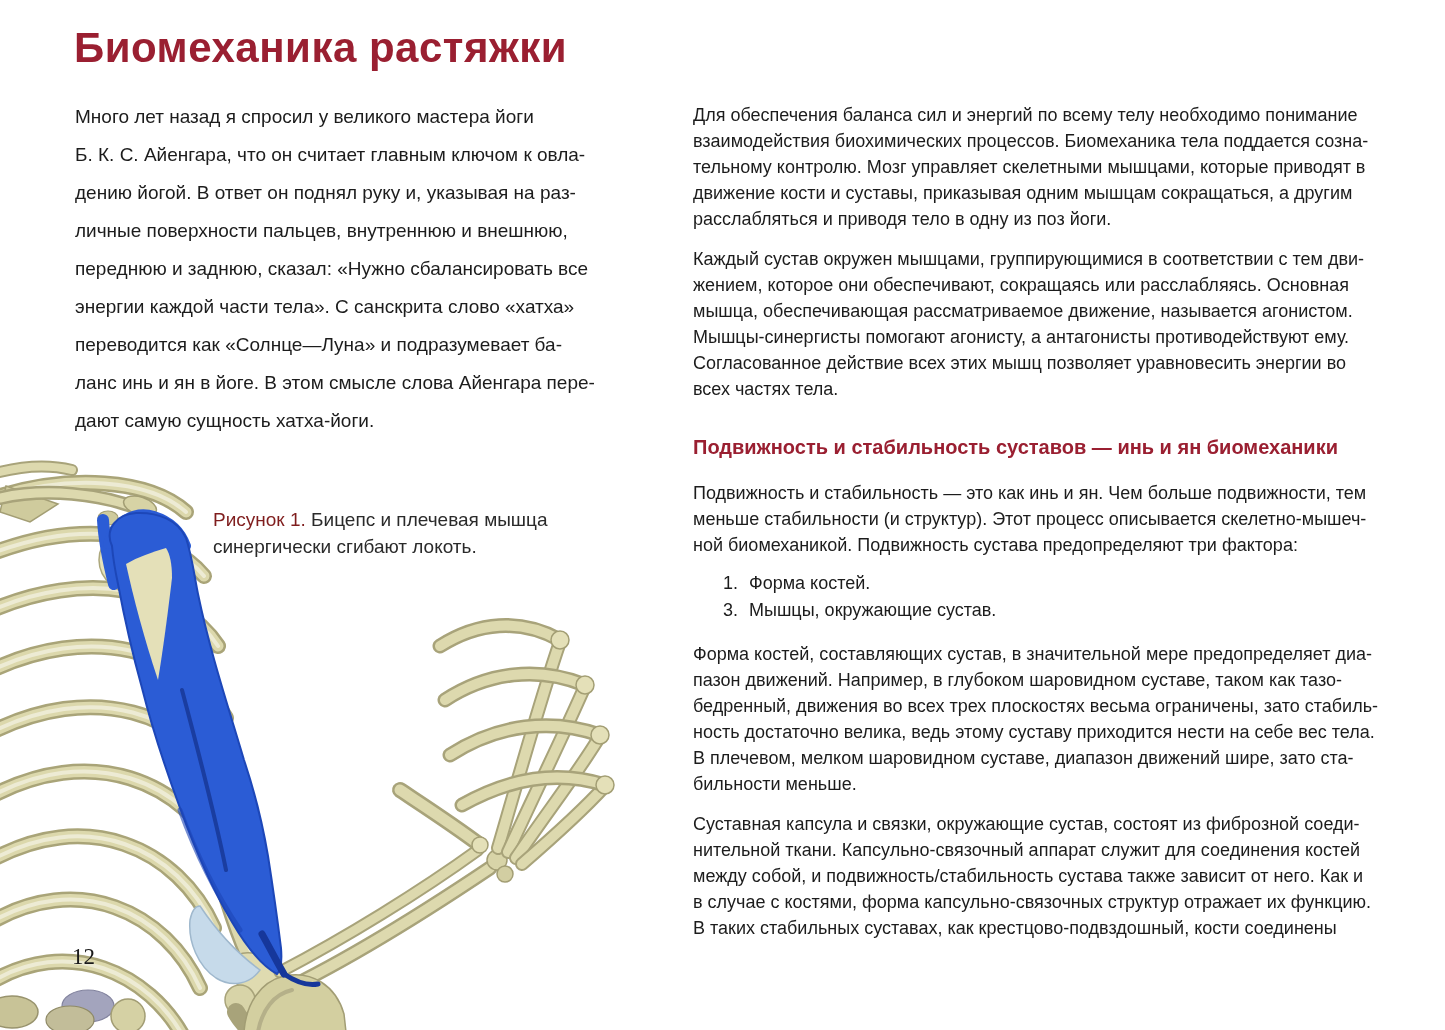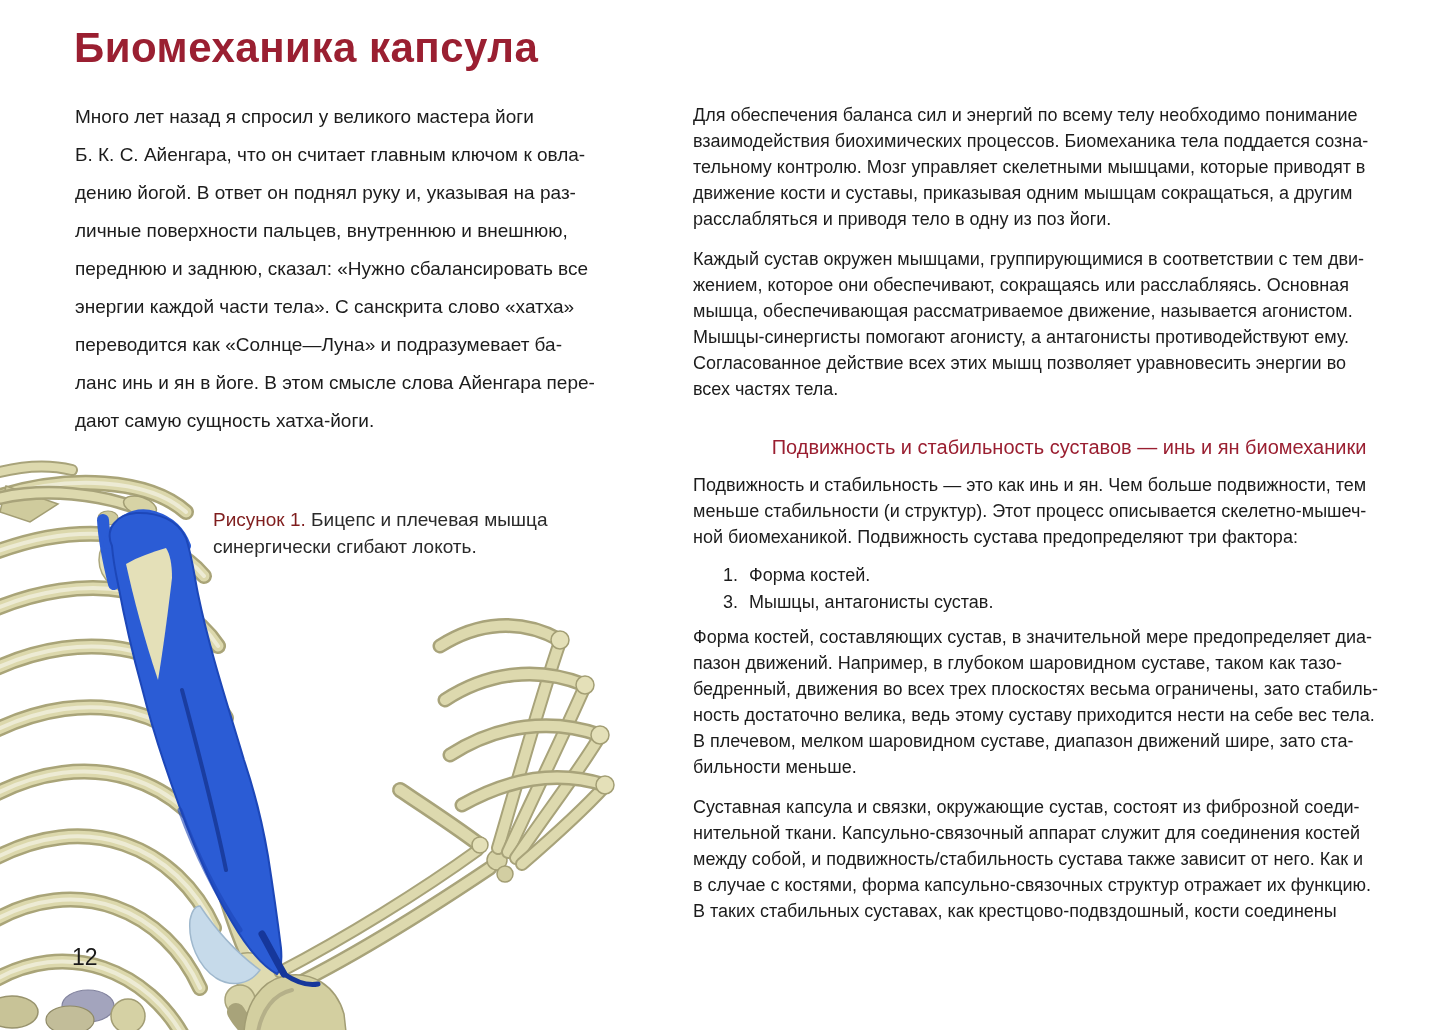--- a/index.html
+++ b/index.html
@@ -14,43 +14,43 @@
   .left-col{
     position:absolute;left:75px;top:98px;width:560px;
     font-size:19px;line-height:38px;white-space:pre-line;
   }
   .figure-wrap{position:absolute;left:0;top:460px;width:620px;height:570px;}
   .fig-caption{
     position:absolute;left:213px;top:506px;width:390px;
     font-size:19px;line-height:27px;white-space:pre-line;color:#2a2a2a;
   }
   .caption-label{font-weight:normal;color:#7f1d1d;}
-  .page-number{position:absolute;left:72px;top:944px;font-size:23px;color:#1a1a1a;}
+  .page-number{position:absolute;left:72px;top:944px;font-size:23px;color:#1a1a1a;font-family:Liberation Serif, serif;}
   .right-col{position:absolute;left:693px;top:98px;width:752px;font-size:18px;line-height:26px;}
   .right-col p{margin:4px 0 14px;white-space:pre-line;}
   .section-heading{
-    font-size:20px;font-weight:normal;color:#9a1f31;margin:32px 0 12px;line-height:26px;text-align:center;
+    font-size:20px;font-weight:bold;color:#9a1f31;margin:32px 0 20px;line-height:26px;
   }
   .p-before-list{margin-bottom:12px !important;}
-  ol.factors{margin:0 0 8px;padding:0 0 0 30px;list-style:none;}
+  ol.factors{margin:0 0 17px;padding:0 0 0 30px;list-style:none;}
   ol.factors li{line-height:27px;}
   .li-num{display:inline-block;width:26px;}
   svg .rib-o{stroke:#a9a478;stroke-width:16;fill:none;stroke-linecap:round;}
   svg .rib-i{stroke:#dcd8ac;stroke-width:11;fill:none;stroke-linecap:round;}
   svg .rib-h{stroke:#edebd4;stroke-width:4;fill:none;stroke-linecap:round;}
   svg .bone-o{stroke:#a8a37a;fill:none;stroke-linecap:round;}
   svg .bone-i{stroke:#ddd9ae;fill:none;stroke-linecap:round;}
   svg .bone-h{stroke:#efecd2;fill:none;stroke-linecap:round;}
 </style>
 </head>
 <body>
 
 <div class="page">
 
-  <h1 class="page-title">Биомеханика капсула</h1>
+  <h1 class="page-title">Биомеханика растяжки</h1>
 
   <div class="left-col">Много лет назад я спросил у великого мастера йоги
 Б. К. С. Айенгара, что он считает главным ключом к овла-
 дению йогой. В ответ он поднял руку и, указывая на раз-
 личные поверхности пальцев, внутреннюю и внешнюю,
 переднюю и заднюю, сказал: «Нужно сбалансировать все
 энергии каждой части тела». С санскрита слово «хатха»
 переводится как «Солнце—Луна» и подразумевает ба-
 ланс инь и ян в йоге. В этом смысле слова Айенгара пере-
 дают самую сущность хатха-йоги.</div>
@@ -224,21 +224,21 @@
 мышца, обеспечивающая рассматриваемое движение, называется агонистом.
 Мышцы-синергисты помогают агонисту, а антагонисты противодействуют ему.
 Согласованное действие всех этих мышц позволяет уравновесить энергии во
 всех частях тела.</p>
     <h2 class="section-heading">Подвижность и стабильность суставов — инь и ян биомеханики</h2>
     <p class="p-before-list">Подвижность и стабильность — это как инь и ян. Чем больше подвижности, тем
 меньше стабильности (и структур). Этот процесс описывается скелетно-мышеч-
 ной биомеханикой. Подвижность сустава предопределяют три фактора:</p>
     <ol class="factors">
       <li><span class="li-num">1.</span><span>Форма костей.</span></li>
-      <li><span class="li-num">3.</span><span>Мышцы, антагонисты сустав.</span></li>
+      <li><span class="li-num">3.</span><span>Мышцы, окружающие сустав.</span></li>
     </ol>
     <p>Форма костей, составляющих сустав, в значительной мере предопределяет диа-
 пазон движений. Например, в глубоком шаровидном суставе, таком как тазо-
 бедренный, движения во всех трех плоскостях весьма ограничены, зато стабиль-
 ность достаточно велика, ведь этому суставу приходится нести на себе вес тела.
 В плечевом, мелком шаровидном суставе, диапазон движений шире, зато ста-
 бильности меньше.</p>
     <p>Суставная капсула и связки, окружающие сустав, состоят из фиброзной соеди-
 нительной ткани. Капсульно-связочный аппарат служит для соединения костей
 между собой, и подвижность/стабильность сустава также зависит от него. Как и

